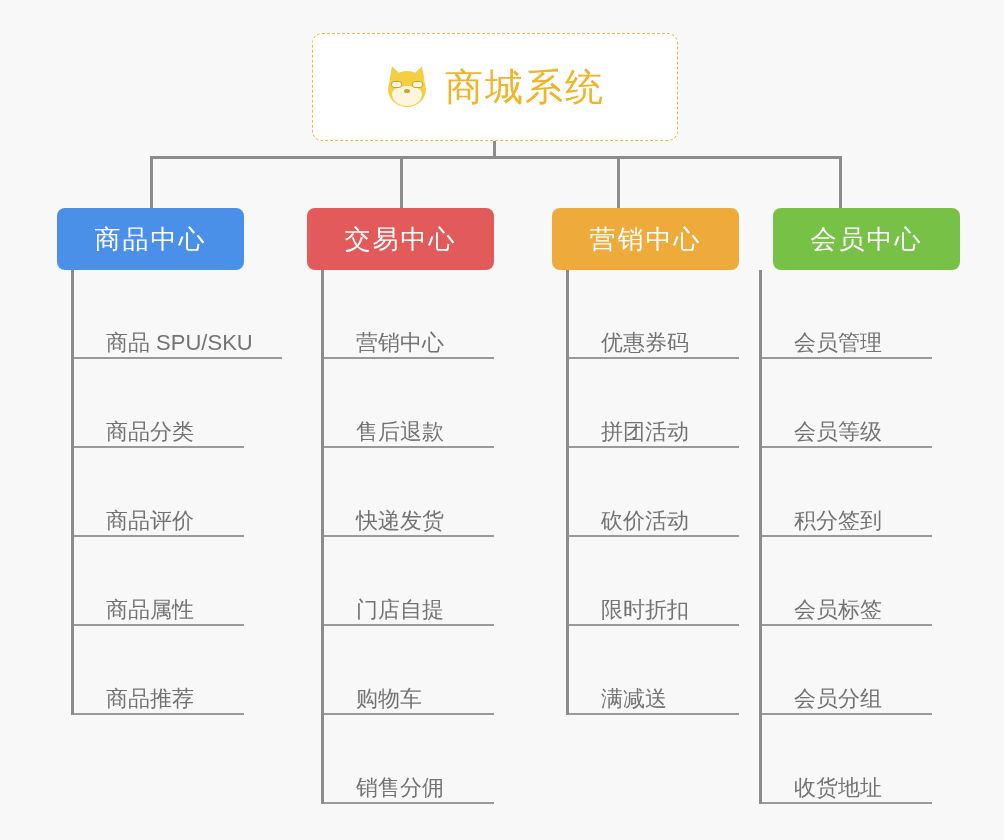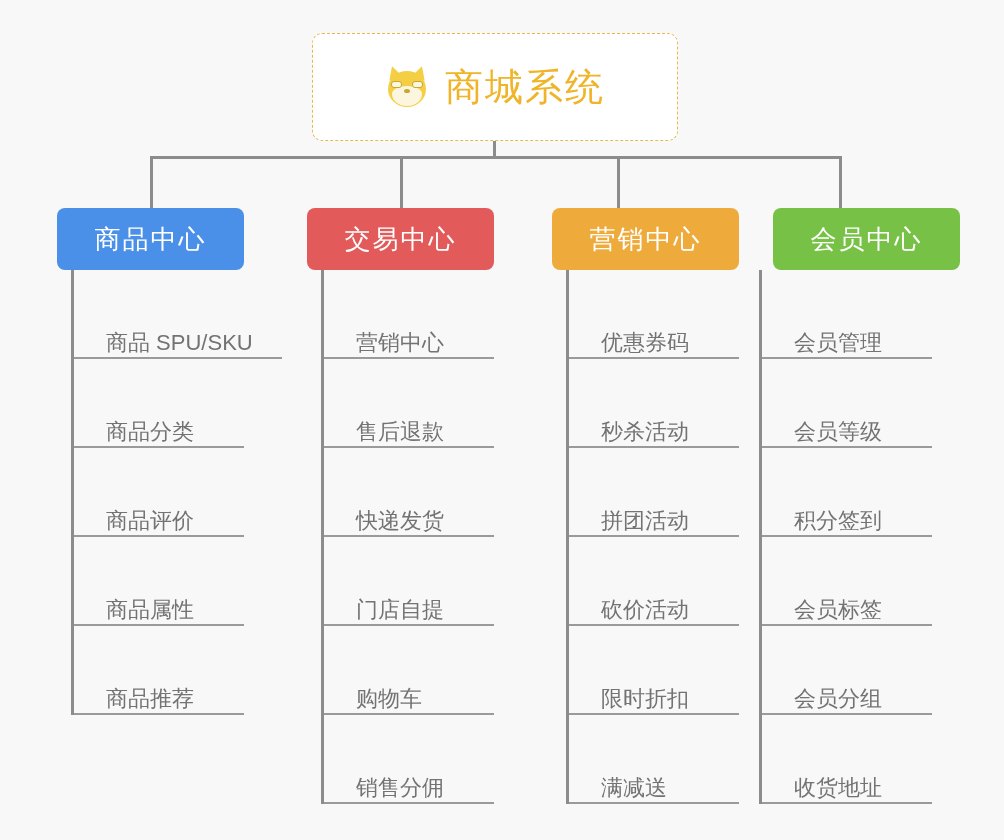--- a/index.html
+++ b/index.html
@@ -237,23 +237,20 @@
     </div>
   </div>
 
   <div class="column c3">
     <div class="cat-box w3" style="background: rgb(238, 171, 60);">营销中心</div>
     <div class="leaf-list">
       <div class="leaf">
           <span class="leaf-label">优惠券码</span>
         </div>
       <div class="leaf">
-          <span class="leaf-label">秒杀活动</span>
-        </div>
-      <div class="leaf">
           <span class="leaf-label">拼团活动</span>
         </div>
       <div class="leaf">
           <span class="leaf-label">砍价活动</span>
         </div>
       <div class="leaf">
           <span class="leaf-label">限时折扣</span>
         </div>
       <div class="leaf">
           <span class="leaf-label">满减送</span>

